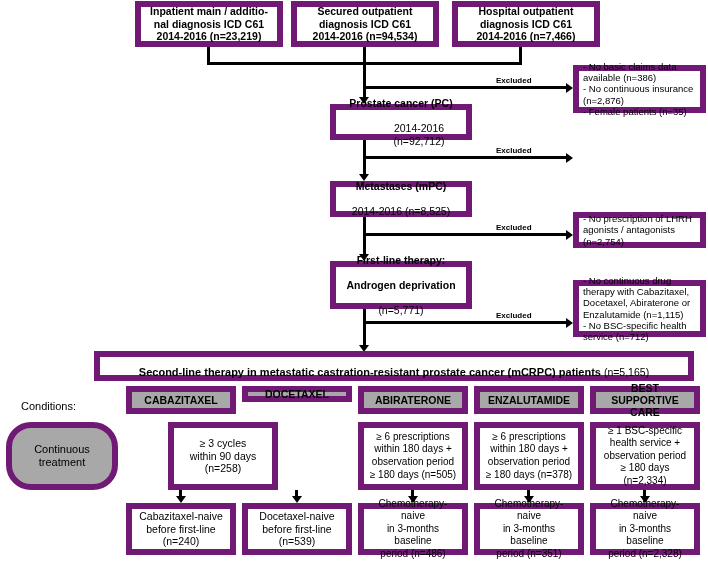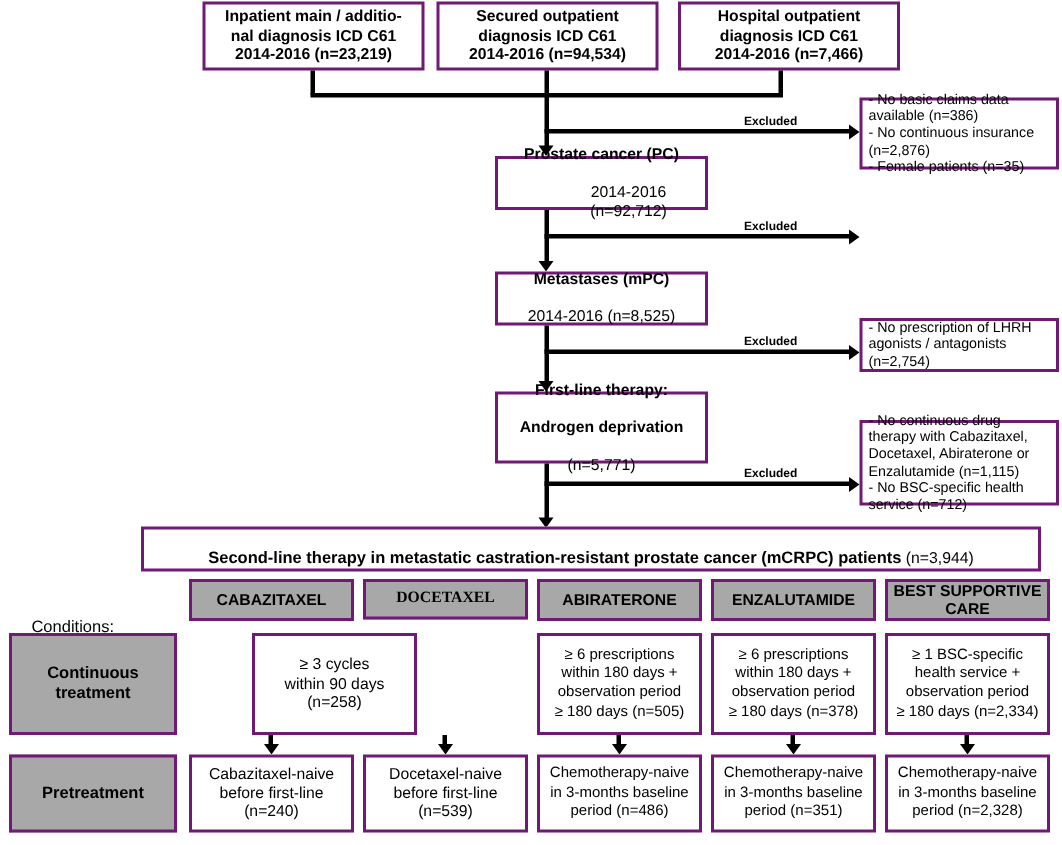--- a/index.html
+++ b/index.html
@@ -18,42 +18,42 @@
   #stage {
     position: absolute;
     left: 0; top: 0;
     width: 708px; height: 563px;
   }
 
   
   .box {
     position: absolute;
     box-sizing: border-box;
-    border: 2px solid #701a75;
+    border: 6px solid #701a75;
     background: #ffffff;
     display: flex;
     align-items: center;
     justify-content: center;
     text-align: center;
     font-size: 10.5px;
     line-height: 12.6px;
     padding: 2px 3px;
     white-space: pre-line;
   }
   .box.bold { font-weight: bold; }
   .box.left {
     text-align: left;
     justify-content: flex-start;
     padding-left: 4px;
   }
   .gray {
     background: #a8a8a8;
     font-weight: bold;
   }
-  .gray.normal { font-weight: bold; }
+  .gray.normal { font-weight: normal; border-radius: 25px; }
 
   
   .vline {
     position: absolute;
     background: #000;
     width: 3px;
   }
   .hline {
     position: absolute;
     background: #000;
@@ -180,42 +180,41 @@
   <div class="excl-label" style="left:496px; top:311px;">Excluded</div>
   <div class="box left" style="left:573px; top:280px; width:133px; height:57px; font-size:9.5px; line-height:11.3px;">- No continuous drug
   therapy with Cabazitaxel,
   Docetaxel, Abiraterone or
   Enzalutamide (n=1,115)
 - No BSC-specific health
   service (n=712)</div>
 
   <div class="box" style="left:94px; top:351px; width:600px; height:30px;">
     <span class="wide-title">
-      <span>Second-line therapy in metastatic castration-resistant prostate cancer (mCRPC) patients</span><span class="n">&nbsp;</span><span class="n">(n=3,944)</span>
-    </span>
-  </div>
-
-  <div class="rowlabel" style="left:6px; top:406px; width:85px; height:25px;">Conditions:</div>
+      <span>Second-line therapy in metastatic castration-resistant prostate cancer (mCRPC) patients</span><span class="n">&nbsp;</span><span class="n">(n=5,165)</span>
+    </span>
+  </div>
+
+  <div class="rowlabel" style="left:6px; top:394px; width:85px; height:25px;">Conditions:</div>
 
   <div class="box gray normal" style="left:6px; top:422px; width:112px; height:68px; font-size:11px; line-height:13px;">Continuous
 treatment</div>
 
-  <div class="box gray normal" style="left:6px; top:503px; width:112px; height:52px; font-size:11px; line-height:13px;">Pretreatment</div>
 
   <div class="box gray" style="left:126px; top:386px; width:110px; height:28px; font-size:10.5px;">CABAZITAXEL</div>
   <div class="box" style="left:126px; top:422px; width:110px; height:68px;margin-left:42px;">≥ 3 cycles
 within 90 days
 (n=258)</div>
   <div class="vline" style="left:179px; top:490px; height:8px;"></div>
   <div class="arrow-down" style="left:175.5px; top:496px;"></div>
   <div class="box" style="left:126px; top:503px; width:110px; height:52px;">Cabazitaxel-naive
 before first-line
 (n=240)</div>
 
-  <div class="box gray" style="left:242px; top:386px; width:110px; height:27px; font-size:10.5px;font-family:Liberation Serif, serif;">DOCETAXEL</div>
+  <div class="box gray" style="left:242px; top:386px; width:110px; height:16px; font-size:10.5px;">DOCETAXEL</div>
   <div class="vline" style="left:295px; top:490px; height:8px;"></div>
   <div class="arrow-down" style="left:291.5px; top:496px;"></div>
   <div class="box" style="left:242px; top:503px; width:110px; height:52px;">Docetaxel-naive
 before first-line
 (n=539)</div>
 
   <div class="box gray" style="left:358px; top:386px; width:110px; height:28px; font-size:10.5px;">ABIRATERONE</div>
   <div class="box" style="left:358px; top:422px; width:110px; height:68px; font-size:10px;">≥ 6 prescriptions
 within 180 days +
 observation period

